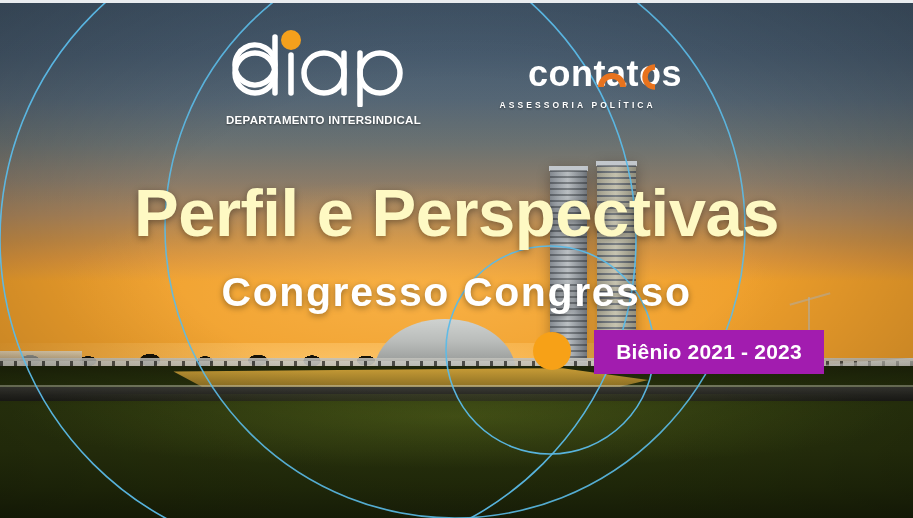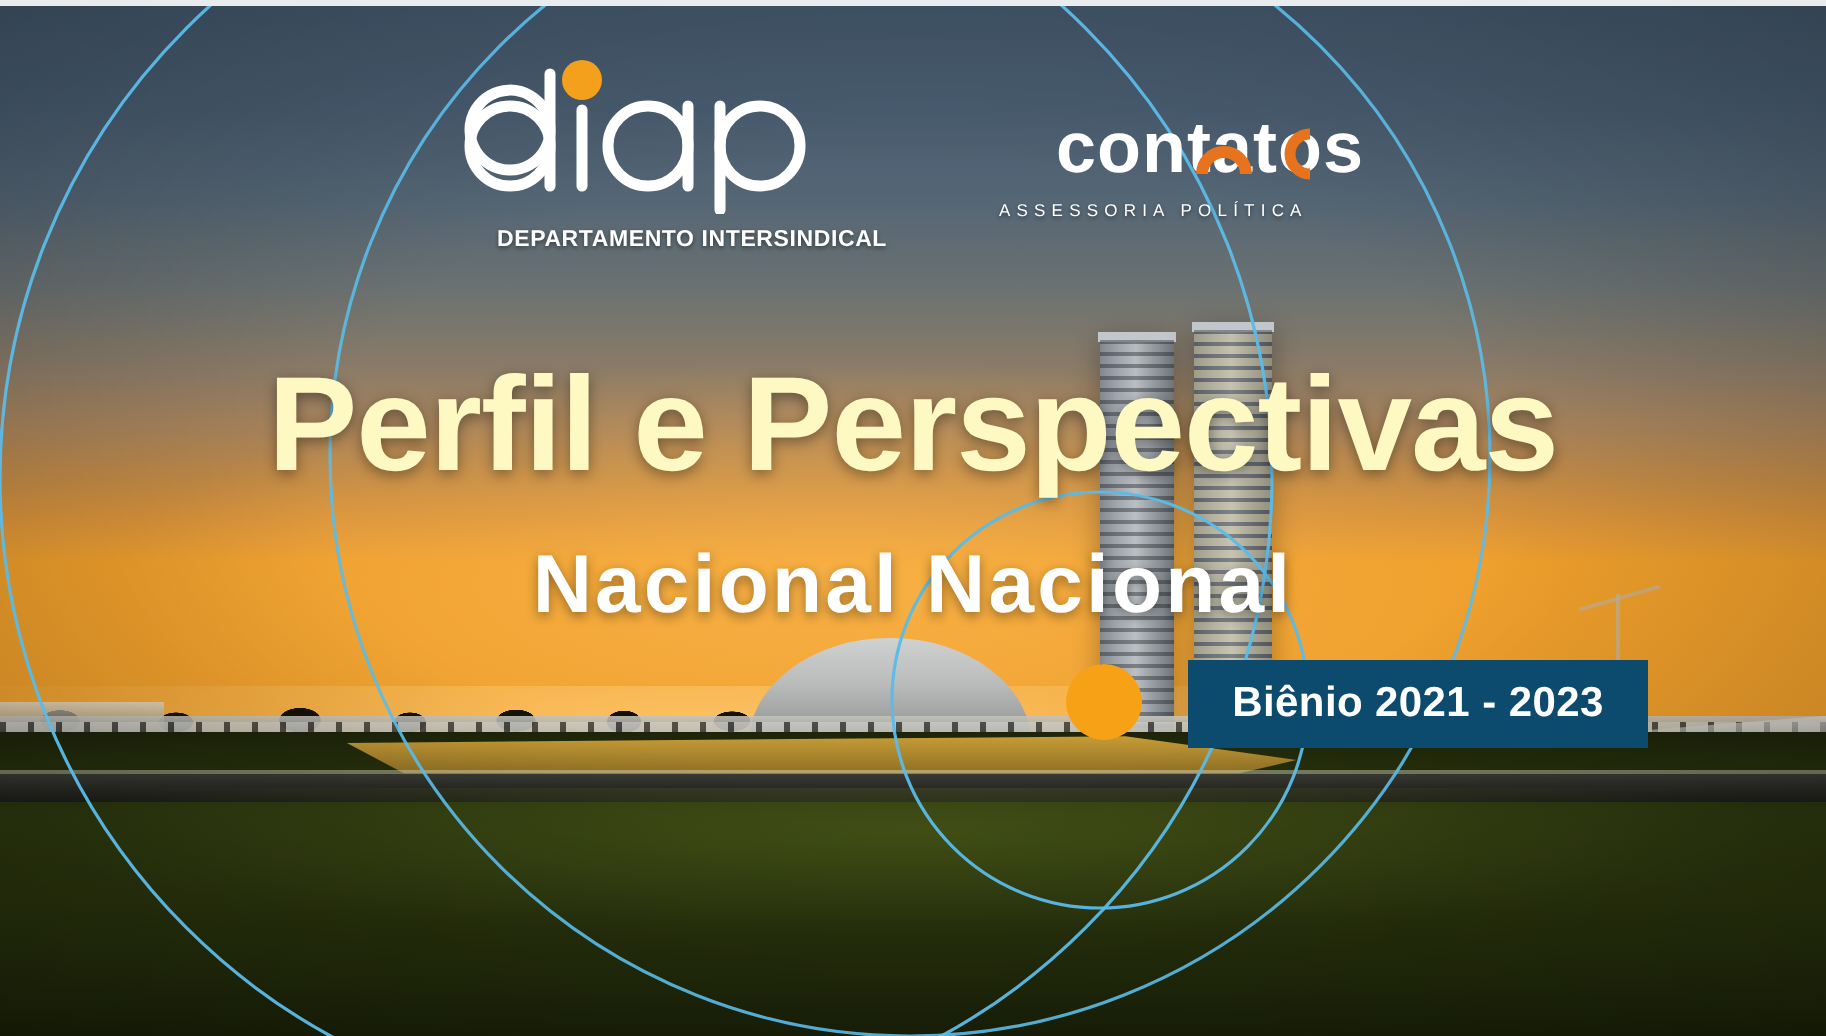--- a/index.html
+++ b/index.html
@@ -177,26 +177,25 @@
     position:absolute; left:0; top:24px; width:100%;
     display:flex; justify-content:center; align-items:flex-start; gap:56px;
   }
   .diap{ width:240px; text-align:center; }
   .diap-mark{ display:block; margin:0 auto; }
   .diap-words{
     margin-top:6px;
     color:#ffffff; font-size:11.5px; font-weight:bold; line-height:1.28;
     letter-spacing:.3px;
     text-shadow:0 1px 2px rgba(0,0,0,.45);
-    text-align:right;
   }
   .contatos{ width:210px; padding-top:26px; text-align:left; }
   .contatos-mark{ display:block; margin:0 auto; }
   .contatos-tag{
-    margin-top:3px; color:#ffffff; font-size:8.5px; font-weight:normal;
+    margin-top:3px; color:#ffffff; font-size:8.5px; font-weight:bold;
     letter-spacing:3.1px; text-shadow:0 1px 2px rgba(0,0,0,.45);
   }
 
   
   .title{
     position:absolute; left:0; top:176px; width:100%; text-align:center;
     color:#fef9c3; font-size:67px; font-weight:bold; line-height:1;
     letter-spacing:-0.5px;
     text-shadow:0 2px 7px rgba(0,0,0,.38);
   }
@@ -207,21 +206,21 @@
     text-shadow:0 2px 6px rgba(0,0,0,.38);
   }
 
   
   .orange-dot{
     position:absolute; left:533px; top:329px; width:38px; height:38px;
     border-radius:50%; background:#f7a117;
   }
   .badge{
     position:absolute; left:594px; top:327px; width:230px; height:44px;
-    background:#0c4a6e;
+    background:#a21caf;
     display:flex; align-items:center; justify-content:center;
   }
   .badge-text{
     color:#ffffff; font-size:21px; font-weight:bold; letter-spacing:.2px;
     white-space:nowrap;
   }
 </style>
 </head>
 <body>
 
@@ -305,21 +304,21 @@
         <path d="M96 34 a11 11 0 0 1 22 0" fill="none" stroke="#e8731e" stroke-width="6" stroke-linecap="butt"></path>
 
         <path d="M150 14 a10 10 0 1 0 0 20" fill="none" stroke="#e8731e" stroke-width="5.5"></path>
       </svg>
       <div class="contatos-tag">ASSESSORIA POLÍTICA</div>
     </div>
 
   </div>
 
   <div class="title">Perfil e Perspectivas</div>
-  <div class="subtitle">Nacional Nacional</div>
+  <div class="subtitle">Congresso Congresso</div>
 
   <div class="orange-dot"></div>
 
   <div class="badge">
     <span class="badge-text">Biênio 2021 - 2023</span>
   </div>
 
 </div>
 
 </body></html>

